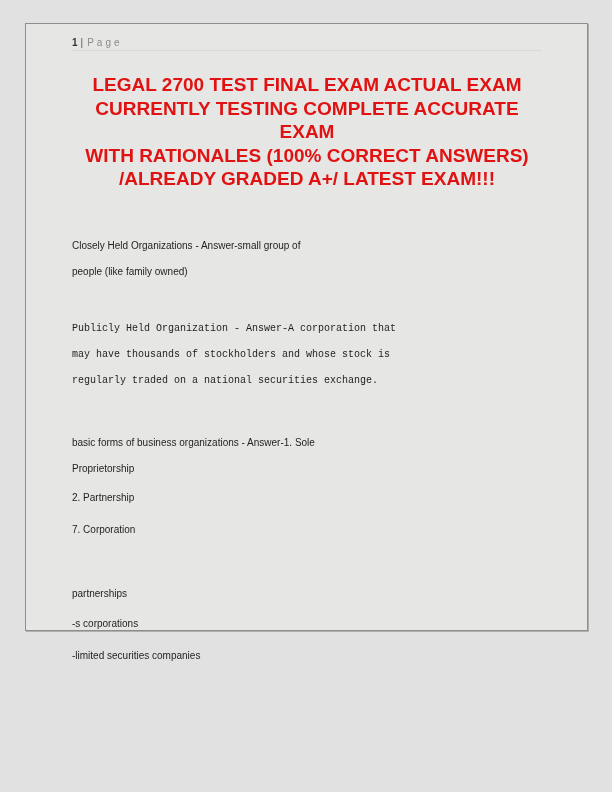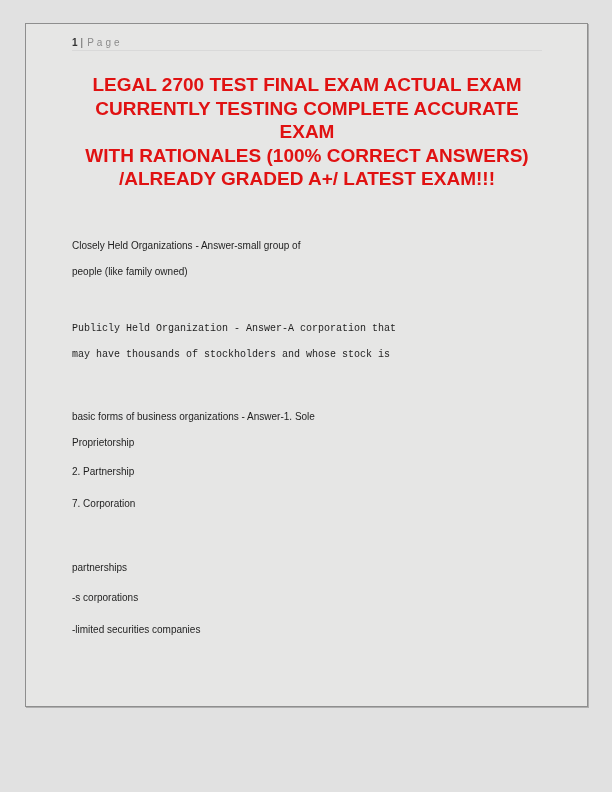--- a/index.html
+++ b/index.html
@@ -12,21 +12,21 @@
   .canvas {
     position: relative;
     width: 612px;
     height: 792px;
   }
   .page {
     position: absolute;
     left: 25px;
     top: 23px;
     width: 563px;
-    height: 684px;
+    height: 608px;
     background: #e6e6e5;
     border: 1px solid #8e8e8e;
     box-shadow: 1px 1px 0 rgba(0,0,0,0.22);
     padding: 13px 45px 0 46px;
   }
   .page-header {
     font-size: 10px;
     line-height: 12px;
     padding-bottom: 1px;
     border-bottom: 1px solid #d9d9d9;
@@ -88,20 +88,21 @@
     <div class="content">
 
       <p class="block b0">
         <span class="line">Closely Held Organizations - Answer-small group of</span>
         <span class="line">people (like family owned)</span>
       </p>
 
       <p class="block b1">
         <span class="line">Publicly Held Organization - Answer-A corporation that</span>
         <span class="line">may have thousands of stockholders and whose stock is</span>
+        <span class="line">regularly traded on a national securities exchange.</span>
       </p>
 
       <p class="block b2">
         <span class="line">basic forms of business organizations - Answer-1. Sole</span>
         <span class="line">Proprietorship</span>
       </p>
 
       <p class="block b3">
         <span class="line">2. Partnership</span>
       </p>

